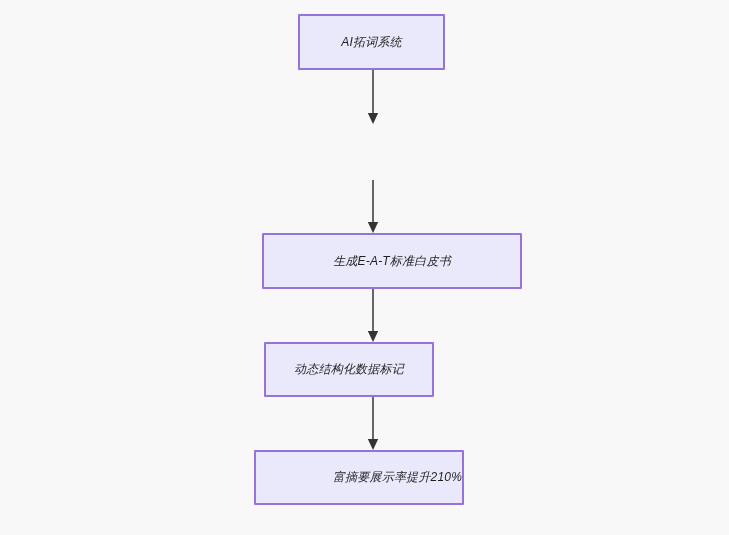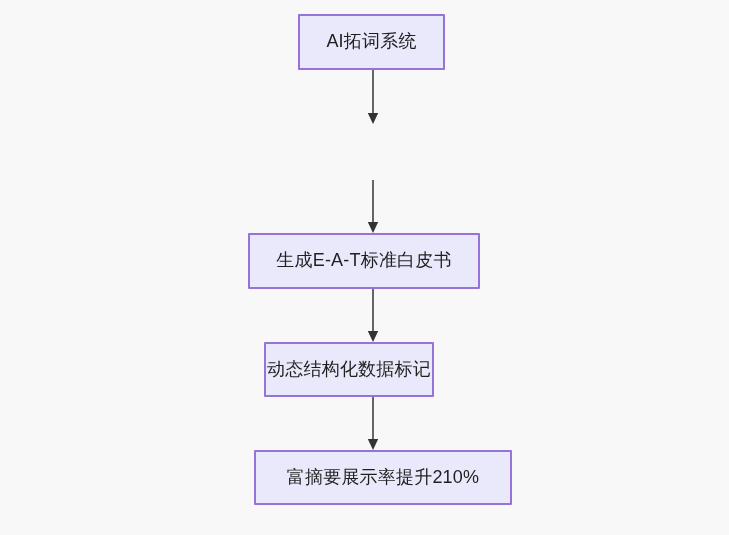--- a/index.html
+++ b/index.html
@@ -23,25 +23,26 @@
     box-sizing: border-box;
     background: #e9e9fb;
     border: 2px solid #9673d8;
     border-radius: 1px;
     display: flex;
     align-items: center;
     justify-content: center;
     text-align: center;
   }
   .node-label {
-    font-size: 18px;
+    font-size: 12px;
     line-height: 1.2;
     color: #1f1f1f;
     letter-spacing: 0.2px;
     white-space: nowrap;
+    font-style: italic;
   }
   .edge {
     position: absolute;
   }
   .edge svg {
     display: block;
     overflow: visible;
   }
 </style>
 </head>
@@ -61,21 +62,21 @@
   </div>
 
 
   <div class="edge" style="left:366px; top:180px; width:14px; height:53px;">
     <svg width="14" height="53" viewBox="0 0 14 53" aria-hidden="true">
       <line x1="7" y1="0" x2="7" y2="45" stroke="#666666" stroke-width="2"></line>
       <polygon points="7,53 1.8,42 12.2,42" fill="#333333"></polygon>
     </svg>
   </div>
 
-  <div class="node" style="left:248px; top:233px; width:232px; height:56px;">
+  <div class="node" style="left:262px; top:233px; width:260px; height:56px;">
     <span class="node-label">生成E-A-T标准白皮书</span>
   </div>
 
   <div class="edge" style="left:366px; top:289px; width:14px; height:53px;">
     <svg width="14" height="53" viewBox="0 0 14 53" aria-hidden="true">
       <line x1="7" y1="0" x2="7" y2="45" stroke="#666666" stroke-width="2"></line>
       <polygon points="7,53 1.8,42 12.2,42" fill="#333333"></polygon>
     </svg>
   </div>
 
@@ -83,17 +84,17 @@
     <span class="node-label">动态结构化数据标记</span>
   </div>
 
   <div class="edge" style="left:366px; top:397px; width:14px; height:53px;">
     <svg width="14" height="53" viewBox="0 0 14 53" aria-hidden="true">
       <line x1="7" y1="0" x2="7" y2="45" stroke="#666666" stroke-width="2"></line>
       <polygon points="7,53 1.8,42 12.2,42" fill="#333333"></polygon>
     </svg>
   </div>
 
-  <div class="node" style="left:254px; top:450px; width:258px; height:55px;">
+  <div class="node" style="left:254px; top:450px; width:210px; height:55px;justify-content:flex-end;">
     <span class="node-label">富摘要展示率提升210%</span>
   </div>
 
 </div>
 
 </body></html>

